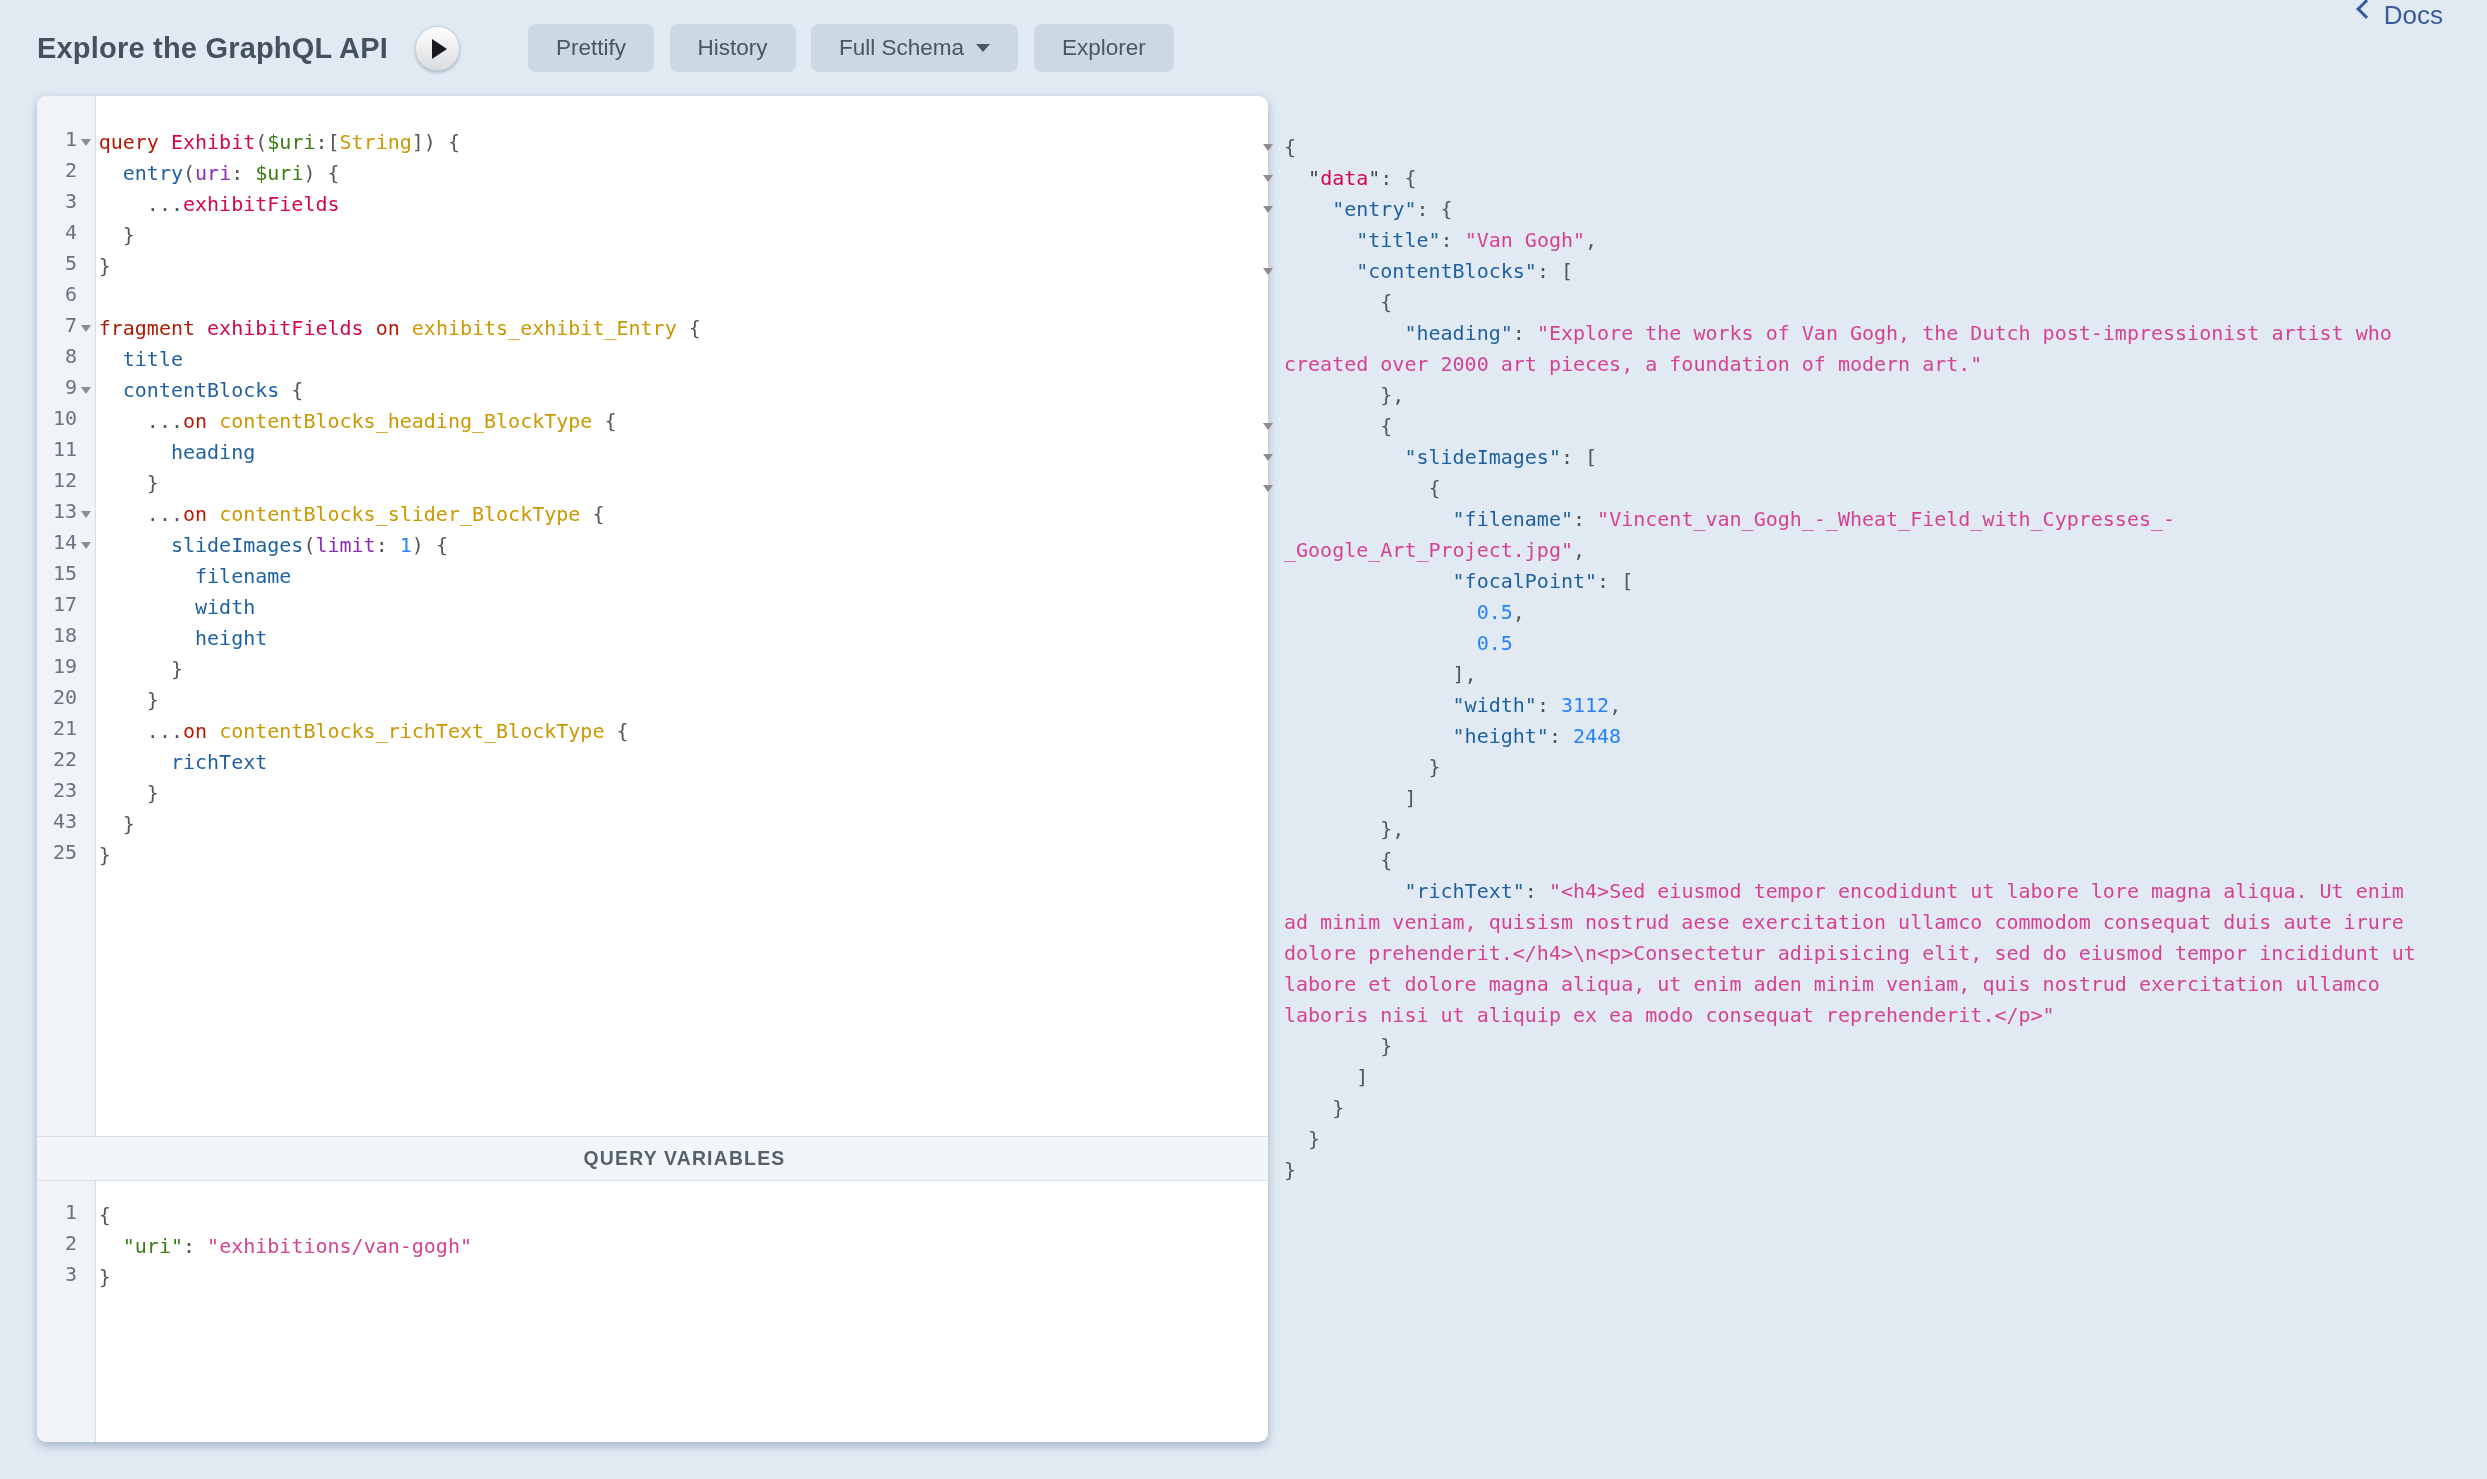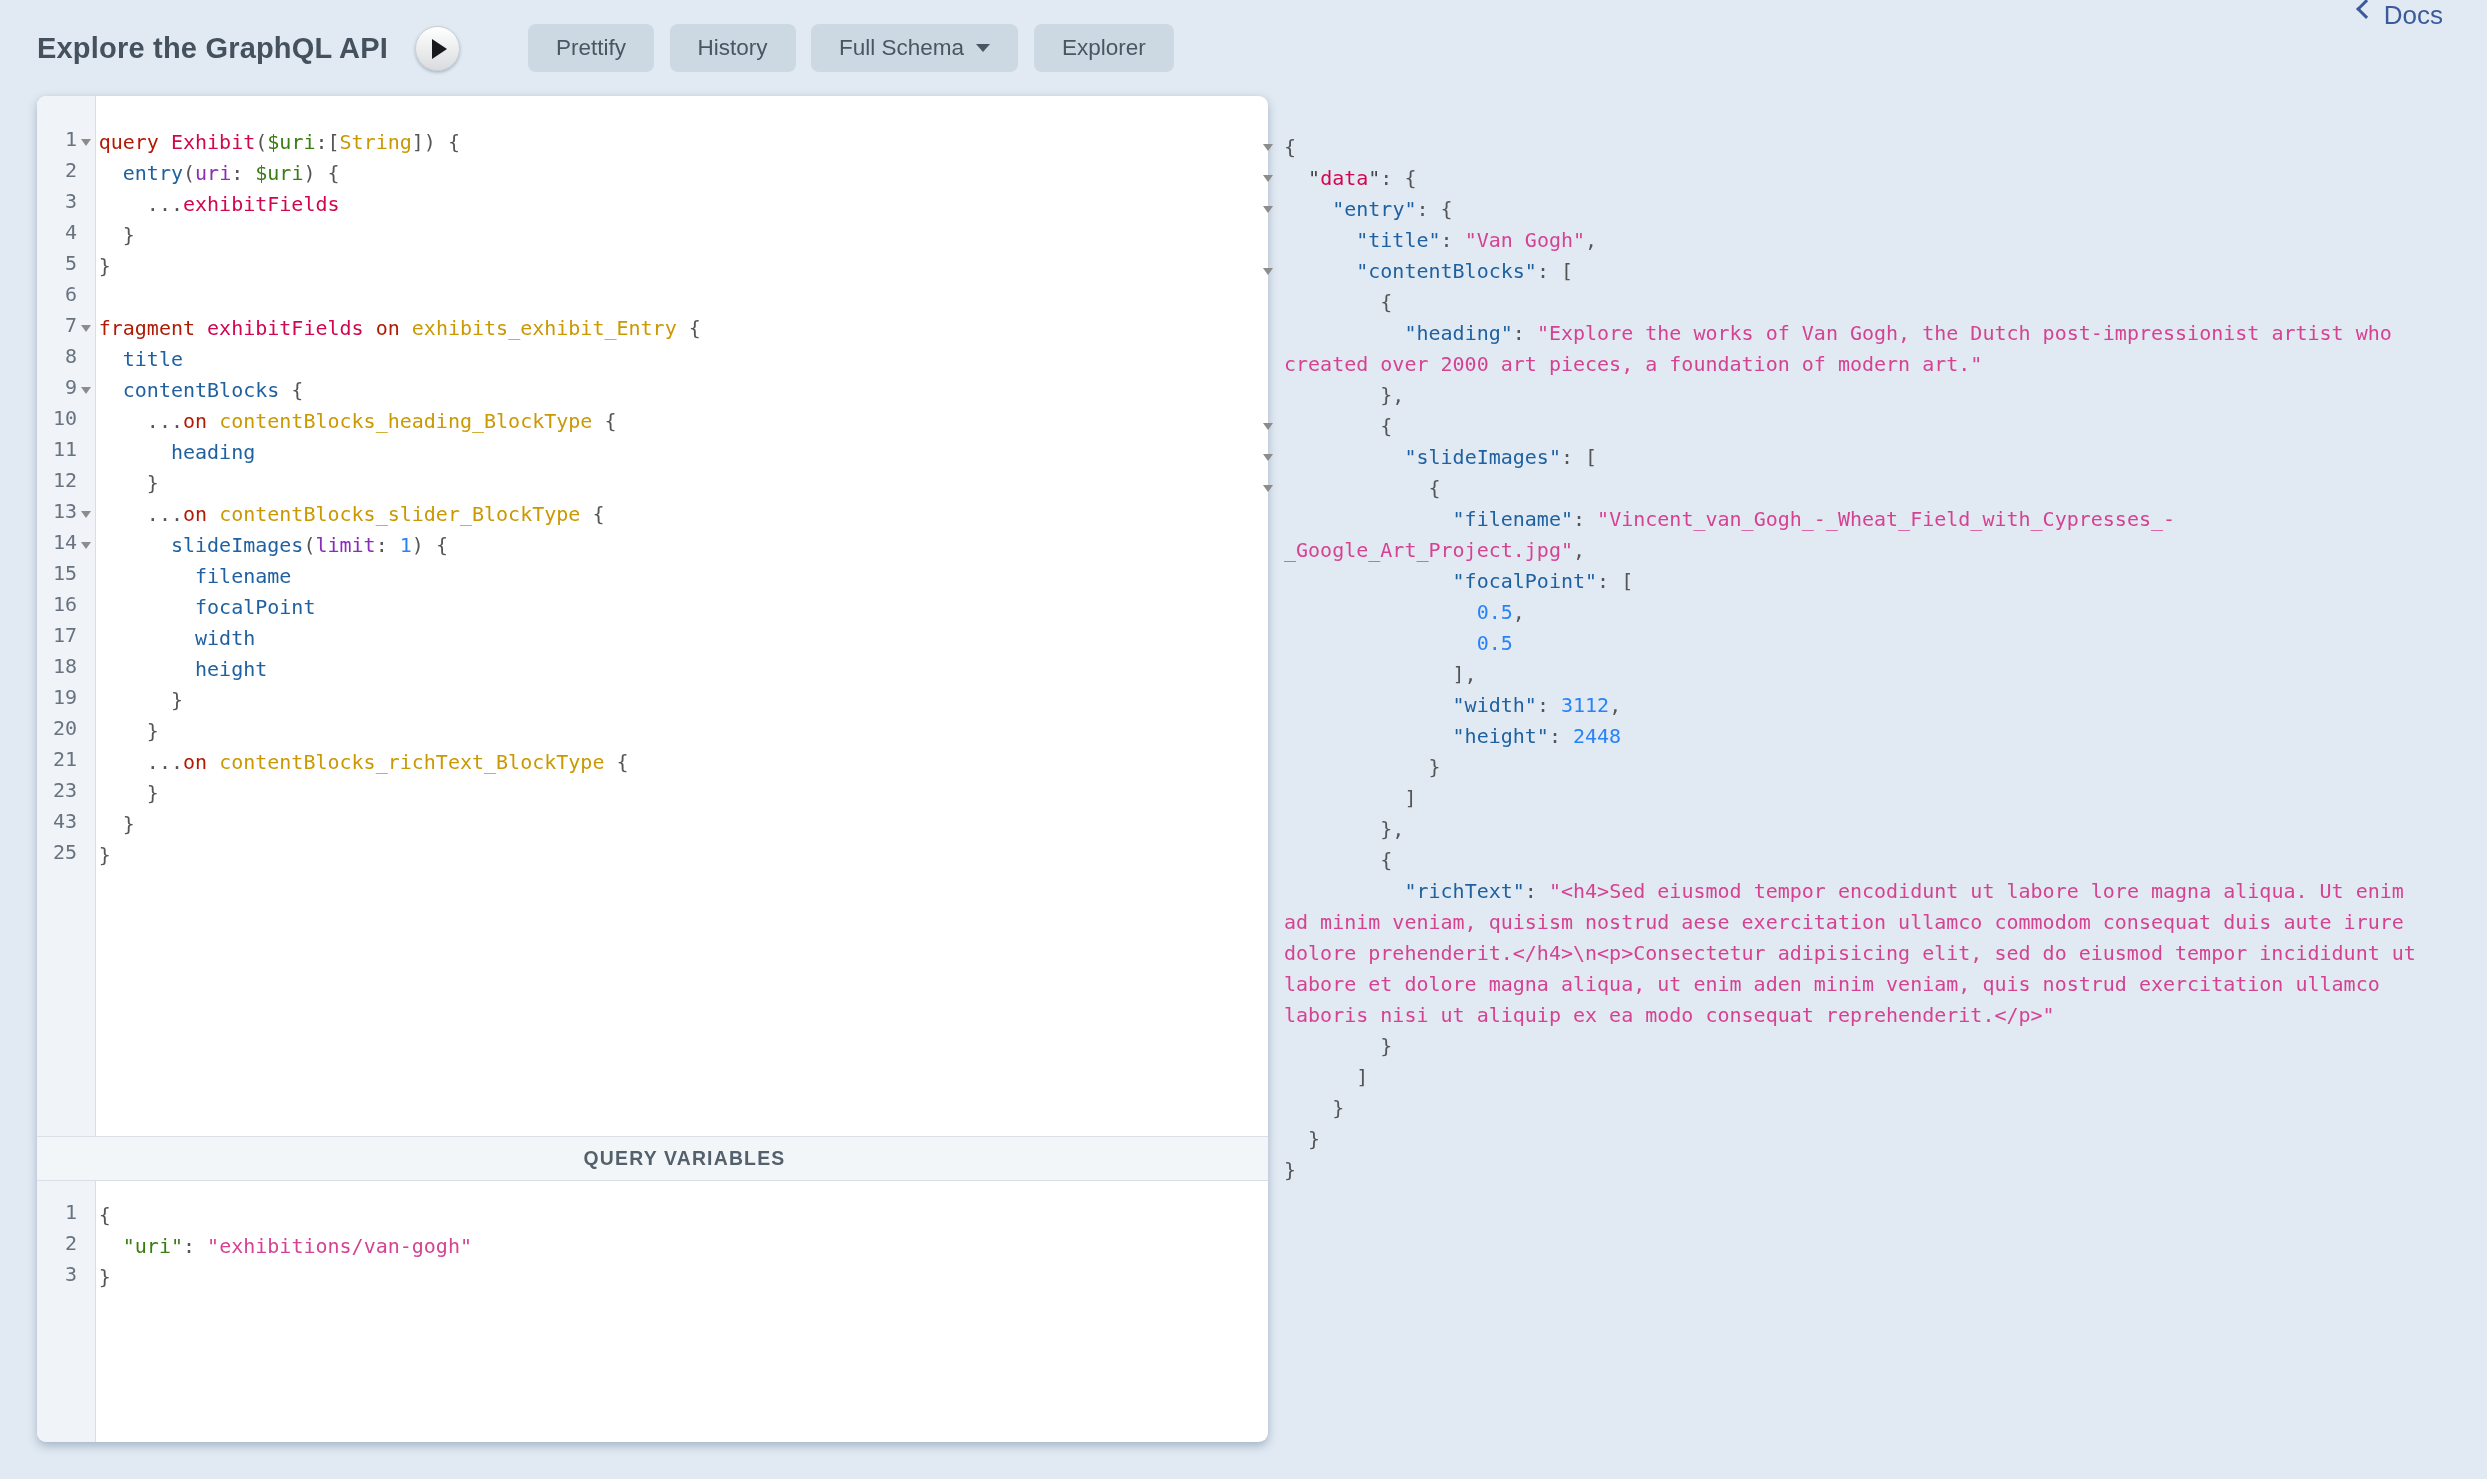--- a/index.html
+++ b/index.html
@@ -230,25 +230,20 @@
           <span class="fold-arrow"></span>
         </div>
         <div class="cm-code"><span class="tk-p">      </span><span class="tk-prop">slideImages</span><span class="tk-p">(</span><span class="tk-attr">limit</span><span class="tk-p">: </span><span class="tk-num">1</span><span class="tk-p">) {</span></div>
       </div>
       <div class="cm-row">
         <div class="cm-num">15</div>
         <div class="cm-foldcell"></div>
         <div class="cm-code"><span class="tk-p">        </span><span class="tk-prop">filename</span></div>
       </div>
       <div class="cm-row">
-        <div class="cm-num">16</div>
-        <div class="cm-foldcell"></div>
-        <div class="cm-code"><span class="tk-p">        </span><span class="tk-prop">focalPoint</span></div>
-      </div>
-      <div class="cm-row">
         <div class="cm-num">17</div>
         <div class="cm-foldcell"></div>
         <div class="cm-code"><span class="tk-p">        </span><span class="tk-prop">width</span></div>
       </div>
       <div class="cm-row">
         <div class="cm-num">18</div>
         <div class="cm-foldcell"></div>
         <div class="cm-code"><span class="tk-p">        </span><span class="tk-prop">height</span></div>
       </div>
       <div class="cm-row">
@@ -258,20 +253,25 @@
       </div>
       <div class="cm-row">
         <div class="cm-num">20</div>
         <div class="cm-foldcell"></div>
         <div class="cm-code"><span class="tk-p">    }</span></div>
       </div>
       <div class="cm-row">
         <div class="cm-num">21</div>
         <div class="cm-foldcell"></div>
         <div class="cm-code"><span class="tk-p">    ...</span><span class="tk-kw">on</span><span class="tk-p"> </span><span class="tk-type">contentBlocks_richText_BlockType</span><span class="tk-p"> {</span></div>
+      </div>
+      <div class="cm-row">
+        <div class="cm-num">22</div>
+        <div class="cm-foldcell"></div>
+        <div class="cm-code"><span class="tk-p">      </span><span class="tk-prop">richText</span></div>
       </div>
       <div class="cm-row">
         <div class="cm-num">23</div>
         <div class="cm-foldcell"></div>
         <div class="cm-code"><span class="tk-p">    }</span></div>
       </div>
       <div class="cm-row">
         <div class="cm-num">43</div>
         <div class="cm-foldcell"></div>
         <div class="cm-code"><span class="tk-p">  }</span></div>

